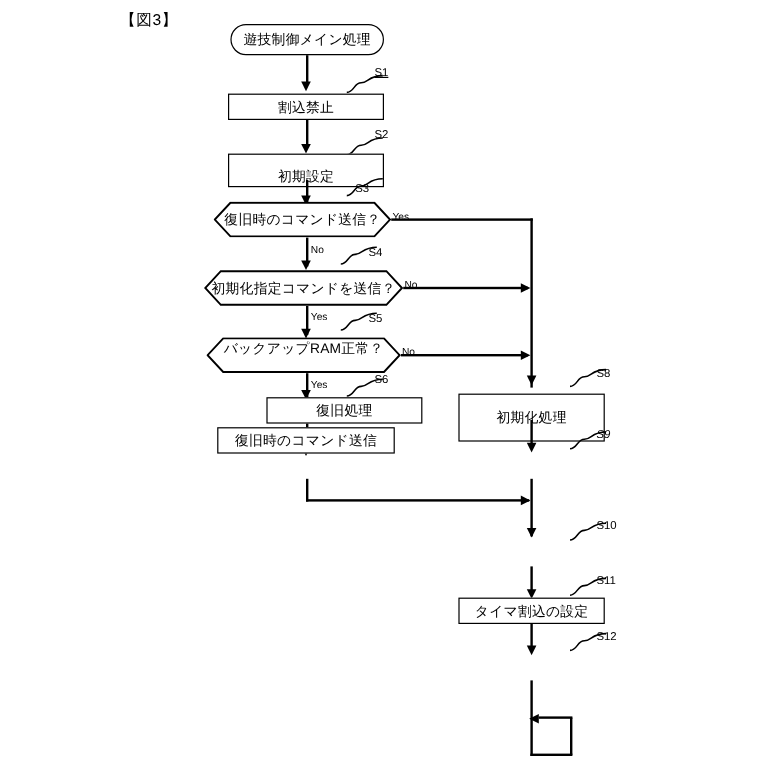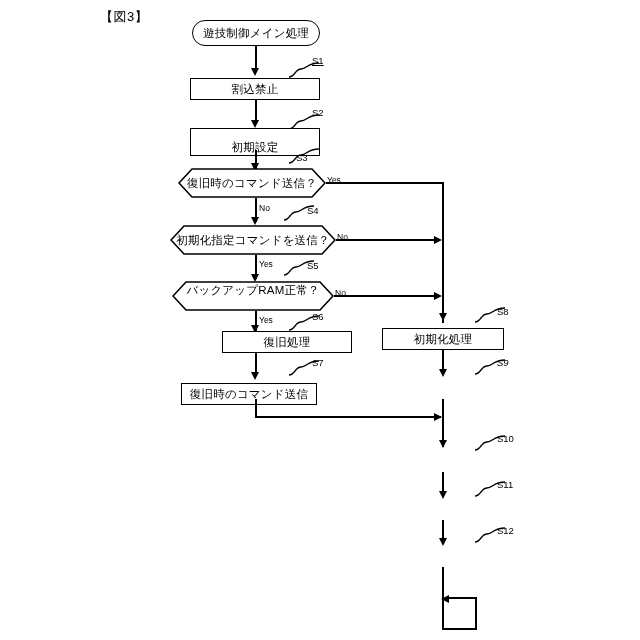--- a/index.html
+++ b/index.html
@@ -215,34 +215,34 @@
   </div>
 
   <div class="ln v" style="left:255px; top:353px; height:23px;"></div>
   <div class="arrow down" style="left:251px; top:372px;"></div>
 
   <svg class="leader" style="left:288px; top:358px;" width="34" height="20">
     <path d="M1,17 C7,17 7,9 13,9 C19,9 19,3 31,3" stroke="#000" stroke-width="1.3" fill="none"></path>
   </svg>
   <div class="step-label" style="left:312px; top:357px;">S7</div>
 
-  <div class="node process" style="left:181px; top:383px; width:136px; height:22px;">
+  <div class="node process" style="left:181px; top:356px; width:148px; height:22px;">
     <span>復旧時のコマンド送信</span>
   </div>
 
   <div class="ln v" style="left:255px; top:399px; height:19px;"></div>
   <div class="ln h" style="left:255px; top:416.4px; width:186px;"></div>
   <div class="arrow right" style="left:434px; top:413px;"></div>
 
   <svg class="leader" style="left:474px; top:305px;" width="34" height="20">
     <path d="M1,17 C7,17 7,9 13,9 C19,9 19,3 31,3" stroke="#000" stroke-width="1.3" fill="none"></path>
   </svg>
   <div class="step-label" style="left:497px; top:306px;">S8</div>
 
-  <div class="node process" style="left:382px; top:328px; width:122px; height:22px;">
+  <div class="node process" style="left:382px; top:328px; width:122px; height:40px;">
     <span>初期化処理</span>
   </div>
 
   <div class="ln v" style="left:442.4px; top:350px; height:24px;"></div>
   <div class="arrow down" style="left:438.5px; top:369px;"></div>
 
   <svg class="leader" style="left:474px; top:357px;" width="34" height="20">
     <path d="M1,17 C7,17 7,9 13,9 C19,9 19,3 31,3" stroke="#000" stroke-width="1.3" fill="none"></path>
   </svg>
   <div class="step-label" style="left:497px; top:357px;font-style:italic;">S9</div>
@@ -258,20 +258,23 @@
 
 
   <div class="ln v" style="left:442.4px; top:472px; height:24px;"></div>
   <div class="arrow down" style="left:438.5px; top:491px;"></div>
 
   <svg class="leader" style="left:474px; top:479px;" width="34" height="20">
     <path d="M1,17 C7,17 7,9 13,9 C19,9 19,3 31,3" stroke="#000" stroke-width="1.3" fill="none"></path>
   </svg>
   <div class="step-label" style="left:497px; top:479px;">S11</div>
 
+  <div class="node process" style="left:382px; top:498px; width:122px; height:22px;">
+    <span>タイマ割込の設定</span>
+  </div>
 
   <div class="ln v" style="left:442.4px; top:520px; height:23px;"></div>
   <div class="arrow down" style="left:438.5px; top:538px;"></div>
 
   <svg class="leader" style="left:474px; top:525px;" width="34" height="20">
     <path d="M1,17 C7,17 7,9 13,9 C19,9 19,3 31,3" stroke="#000" stroke-width="1.3" fill="none"></path>
   </svg>
   <div class="step-label" style="left:497px; top:525px;text-align:right;">S12</div>
 
 

